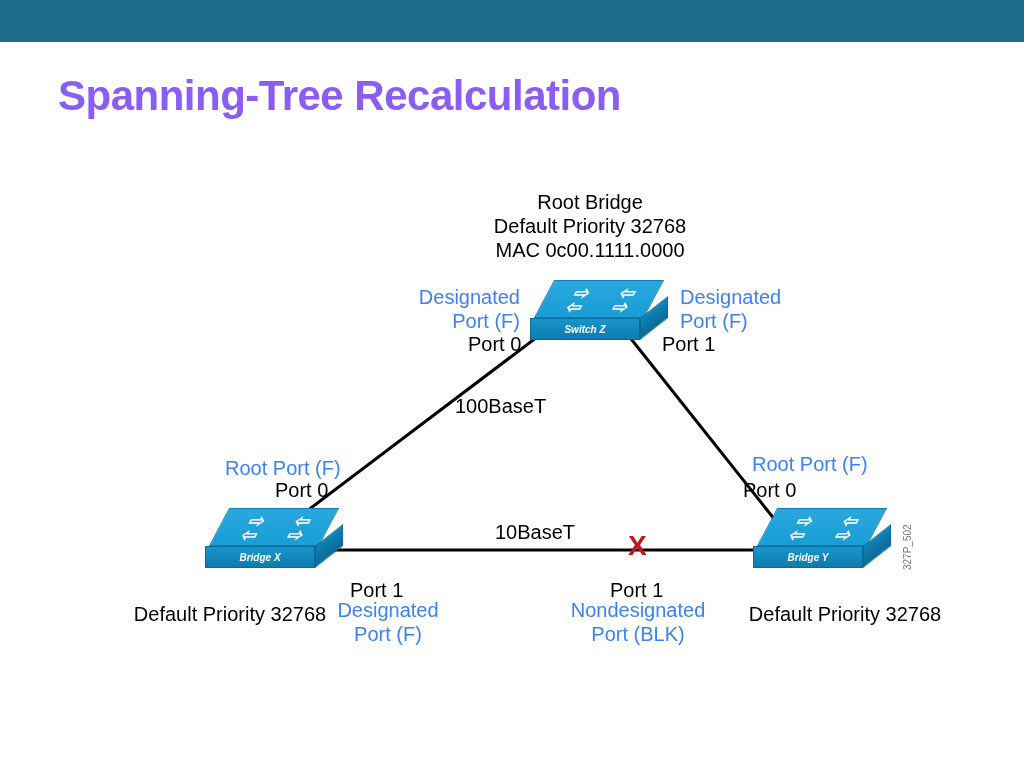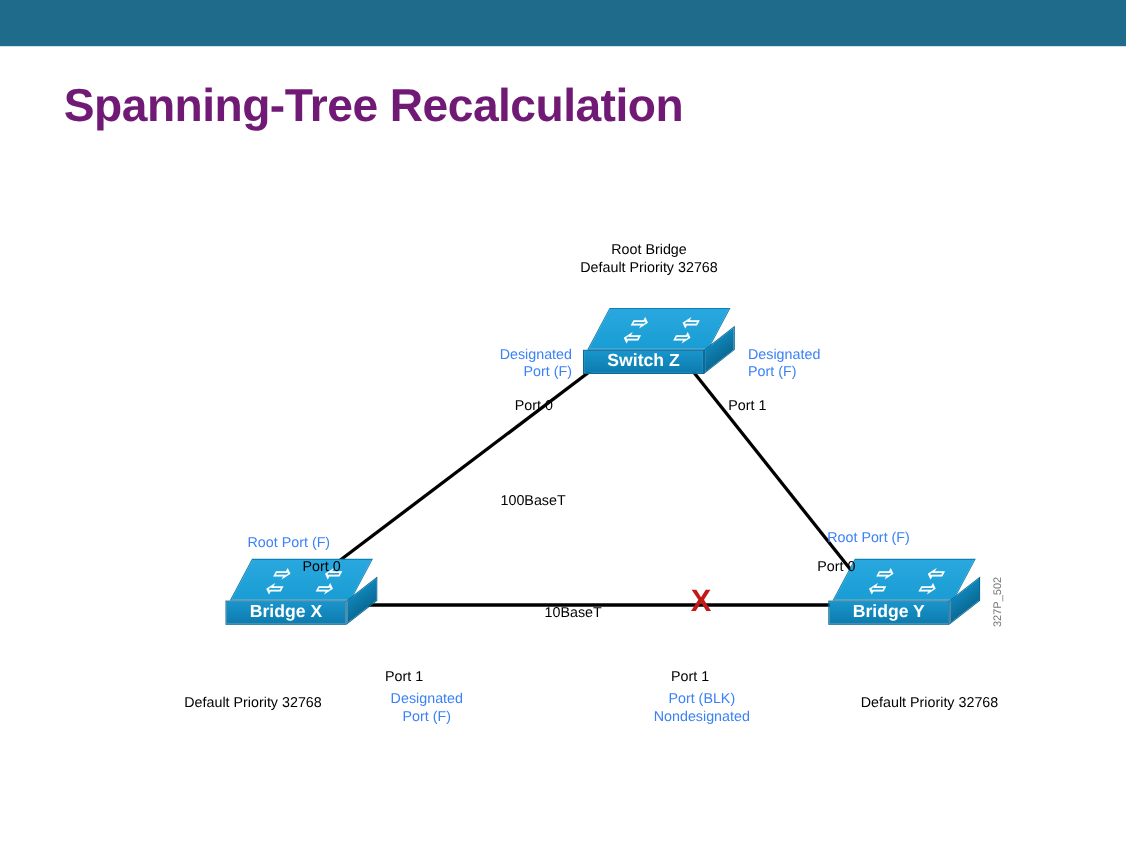--- a/index.html
+++ b/index.html
@@ -15,21 +15,21 @@
     width: 100%;
     height: 42px;
     background: #1e6b8c;
   }
   .title {
     position: absolute;
     left: 58px;
     top: 72px;
     font-size: 42px;
     font-weight: bold;
-    color: #701a75;
+    color: #8b5cf6;
     letter-spacing: -0.5px;
   }
   .diagram { position: absolute; left: 0; top: 0; width: 1024px; height: 768px; }
 
   
   .switch {
     position: absolute;
     width: 110px;
     height: 60px;
   }
@@ -61,41 +61,42 @@
     width: 28px;
     height: 22px;
     background: linear-gradient(#0f84b8, #0a6a95);
     transform: skewY(-38deg);
     left: 110px;
     top: 27px;
     border: 1px solid #0b6a97;
   }
   .switch .label {
     color: #ffffff;
-    font-size: 16px;
+    font-size: 10px;
     font-weight: bold;
+    font-style: italic;
     white-space: nowrap;
   }
   .arrowset {
     position: absolute;
     left: 14px; top: 5px;
     display: grid;
     grid-template-columns: repeat(2, 40px);
     grid-template-rows: repeat(2, 14px);
     gap: 0 6px;
   }
   .arrowset .ar {
     color: #ffffff;
     font-size: 18px;
     line-height: 14px;
     font-weight: bold;
     text-align: center;
   }
 
-  .annot { position: absolute; font-size: 13px; color: #000; line-height: 1.2; text-align: center; margin-top: 29px; }
+  .annot { position: absolute; font-size: 20px; color: #000; line-height: 1.2; text-align: center; }
   .red { color: #3b82f6; }
   .img-ref {
     position: absolute;
     font-size: 10px;
     color: #777;
     transform: rotate(-90deg);
     transform-origin: left top;
   }
 
   svg.wires { position: absolute; left: 0; top: 0; width: 1024px; height: 768px; pointer-events: none; }
@@ -159,35 +160,36 @@
       </div>
     <div class="side"></div>
     <div class="front">
         <span class="label">Bridge Y</span>
       </div>
   </div>
 
   <div class="annot" style="left:460px; top:190px; width:260px;">
     <div>Root Bridge</div>
     <div>Default Priority 32768</div>
+    <div>MAC 0c00.1111.0000</div>
   </div>
 
   <div class="annot red" style="left:400px; top:285px; text-align:right; width:120px;">
     <div>Designated</div>
     <div>Port (F)</div>
   </div>
   <div class="annot" style="left:468px; top:332px;">Port 0</div>
 
   <div class="annot red" style="left:680px; top:285px; text-align:left; width:130px;">
     <div>Designated</div>
     <div>Port (F)</div>
   </div>
   <div class="annot" style="left:662px; top:332px;">Port 1</div>
 
-  <div class="annot" style="left:455px; top:418px;">100BaseT</div>
+  <div class="annot" style="left:455px; top:394px;">100BaseT</div>
 
   <div class="annot red" style="left:225px; top:456px;">Root Port (F)</div>
   <div class="annot" style="left:275px; top:478px;">Port 0</div>
 
   <div class="annot" style="left:350px; top:578px;">Port 1</div>
   <div class="annot red" style="left:328px; top:598px; width:120px;">
     <div>Designated</div>
     <div>Port (F)</div>
   </div>
 
@@ -195,22 +197,22 @@
     <div>Default Priority 32768</div>
   </div>
 
   <div class="annot" style="left:495px; top:520px;">10BaseT</div>
 
   <div class="annot red" style="left:752px; top:452px;">Root Port (F)</div>
   <div class="annot" style="left:743px; top:478px;">Port 0</div>
 
   <div class="annot" style="left:610px; top:578px;">Port 1</div>
   <div class="annot red" style="left:558px; top:598px; width:160px;">
+    <div>Nondesignated</div>
     <div>Port (BLK)</div>
-    <div>Nondesignated</div>
   </div>
 
   <div class="annot" style="left:745px; top:602px; width:200px; text-align:center;">
     <div>Default Priority 32768</div>
   </div>
 
   <div class="img-ref" style="left:902px; top:570px;">327P_502</div>
 
 </div>
 

